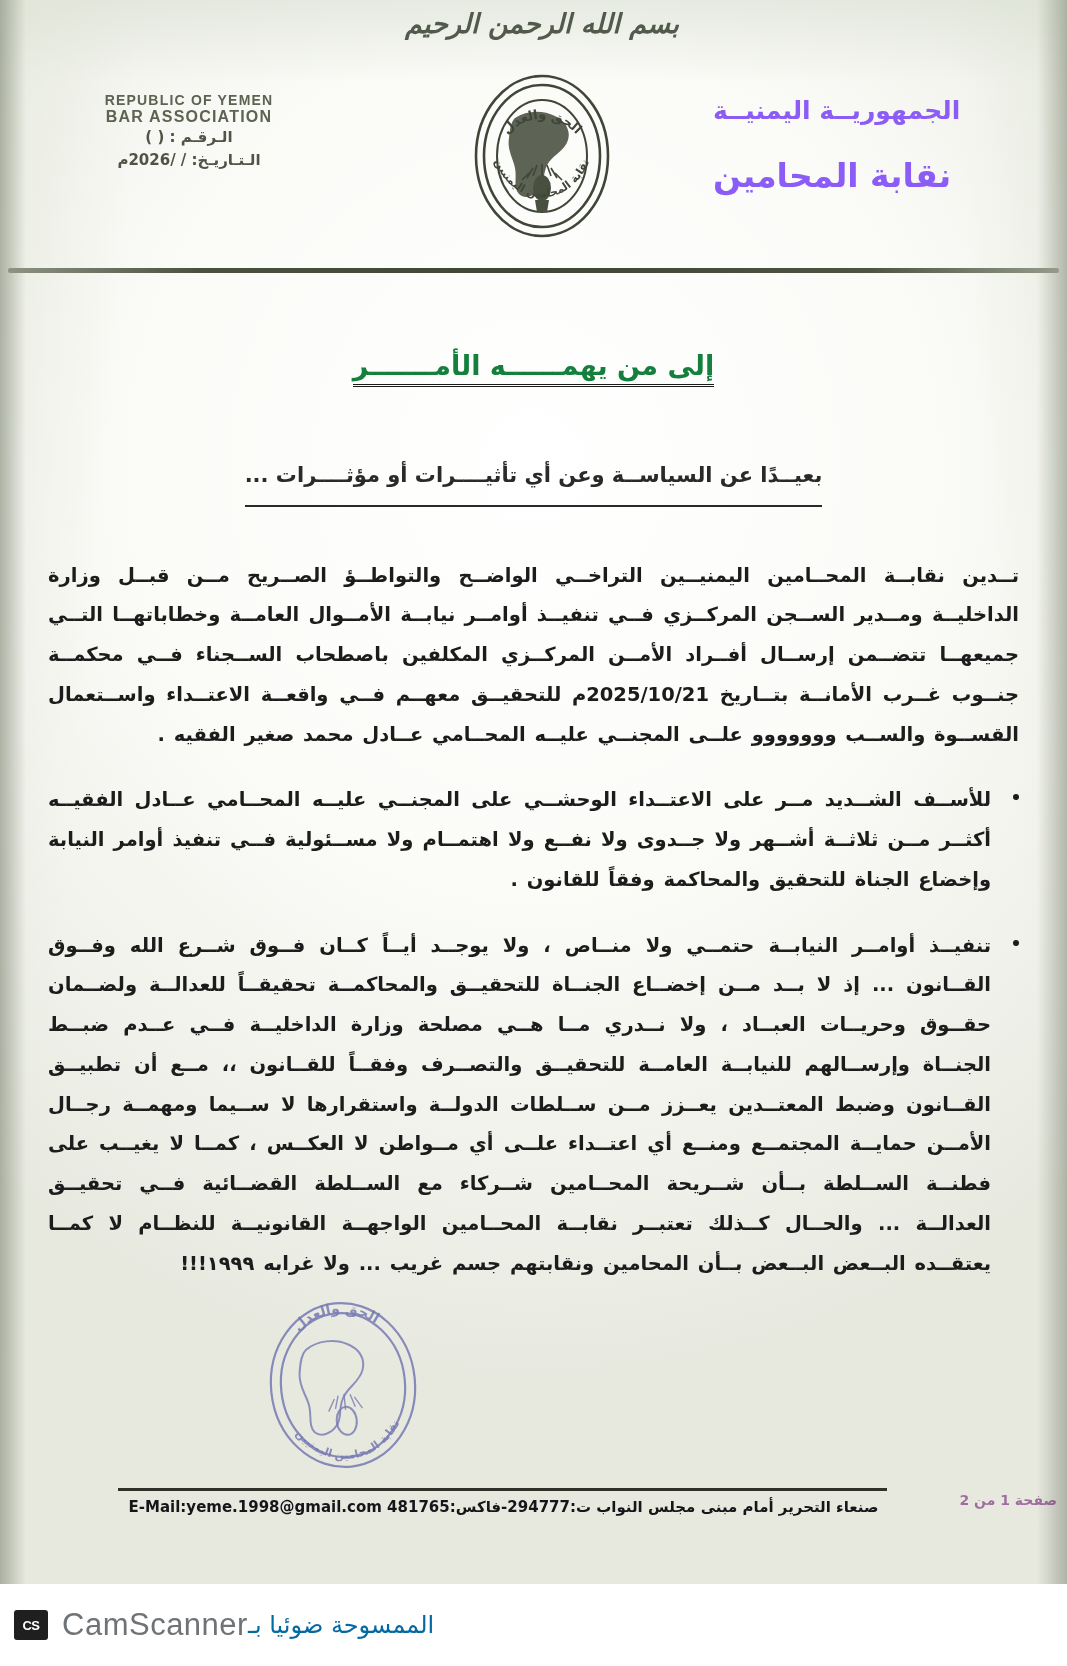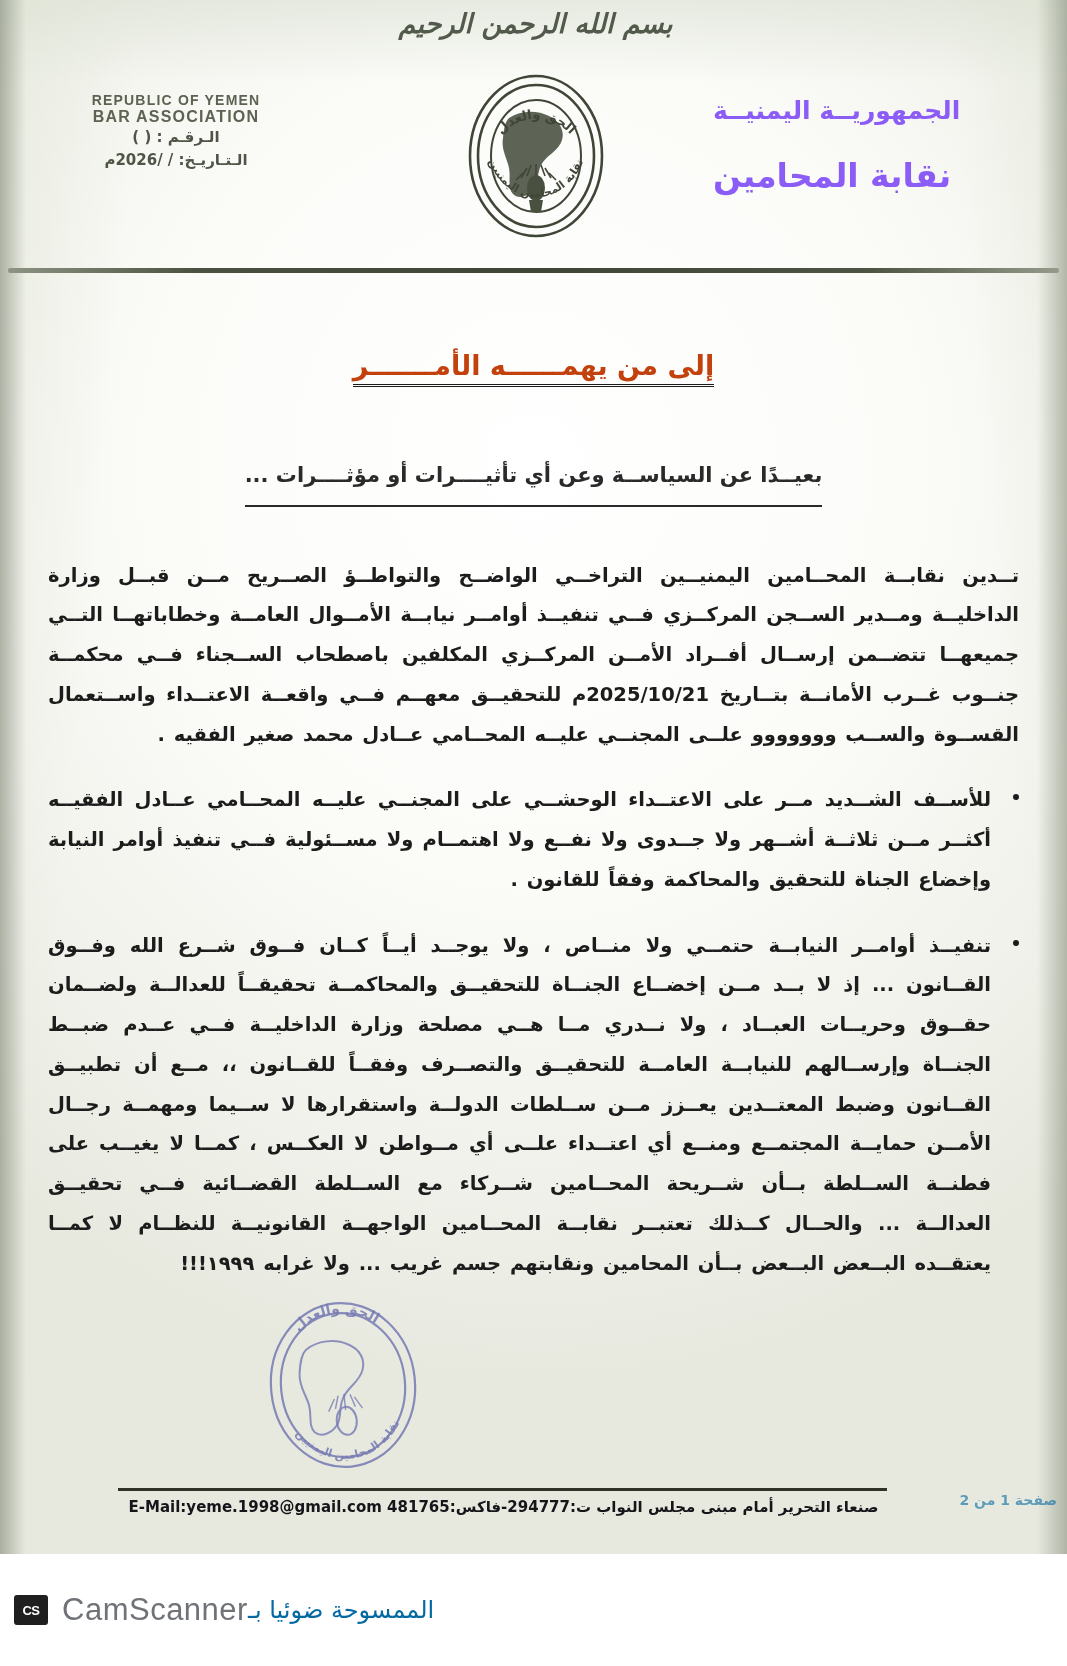--- a/index.html
+++ b/index.html
@@ -42,21 +42,21 @@
   .edge-dark-right {
     position: absolute;
     right: 0; top: 0; bottom: 0; width: 30px;
     background: linear-gradient(270deg, rgba(120,128,110,0.5), rgba(120,128,110,0));
     pointer-events: none;
   }
 
   
   .header {
     position: absolute;
-    left: 4px; right: 0; top: 0;
+    left: 17px; right: 0; top: 0;
     height: 262px;
   }
   .basmala {
     position: absolute;
     left: 50%;
     transform: translateX(-50%);
     top: 8px;
     font-family: "DejaVu Sans", sans-serif;
     font-size: 27px;
     color: #3c4636;
@@ -150,21 +150,21 @@
   .doc-title {
     position: absolute;
     top: 350px;
     left: 0; right: 0;
     text-align: center;
     direction: rtl;
   }
   .doc-title span {
     font-size: 27px;
     font-weight: 700;
-    color: #c2410c;
+    color: #15803d;
     border-bottom: 3px double #1b1b1b;
     padding-bottom: 3px;
     font-family: "DejaVu Sans", sans-serif;
     letter-spacing: -0.5px;
   }
   .doc-subtitle {
     position: absolute;
     top: 463px;
     left: 0; right: 0;
     text-align: center;
@@ -261,30 +261,30 @@
     font-family: "DejaVu Sans", sans-serif;
     white-space: nowrap;
   }
   .footer-page {
     position: absolute;
     top: 1492px;
     right: 10px;
     direction: rtl;
     font-size: 14px;
     font-weight: 700;
-    color: #0369a1;
+    color: #701a75;
     opacity: .6;
     font-family: "DejaVu Sans", sans-serif;
   }
 
   
   .cs-bar {
     position: absolute;
     left: 0; right: 0; bottom: 0;
-    height: 112px;
+    height: 82px;
     background: #ffffff;
     display: flex;
     align-items: center;
     padding: 0 6px;
     box-sizing: border-box;
   }
   .cs-logo {
     flex: 0 0 auto;
     width: 34px;
     height: 30px;

